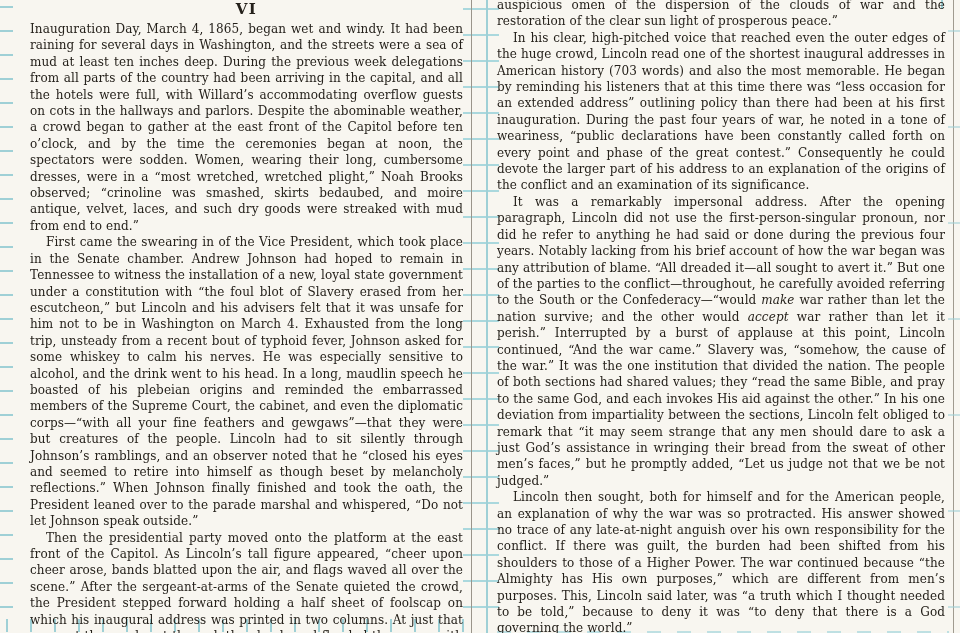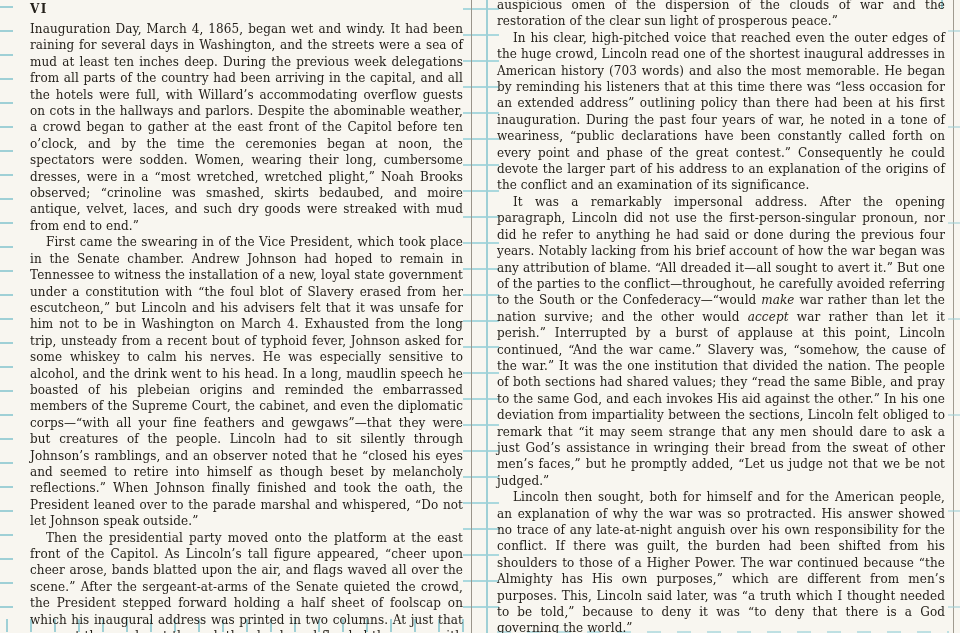--- a/index.html
+++ b/index.html
@@ -20,23 +20,23 @@
     position: absolute;
     top: 0;
     text-align: justify;
     font-size: 12px;
     line-height: 16.4px;
     letter-spacing: 0.1px;
   }
   #col-left  { left: 30px;  width: 433px; }
   #col-right { left: 497px; width: 448px; top: -3px; }
   .chapter-heading {
-    font-size: 12px;
+    font-size: 15px;
     font-weight: bold;
-    text-align: left;
+    text-align: center;
     margin: 1px 0 4px 0;
     letter-spacing: 1.5px;
     line-height: 16px;
   }
   .para { margin: 0; }
   .para.indent { text-indent: 16px; }
   .para em { font-style: italic; }
 
   
   .deco { position: absolute; pointer-events: none; }

